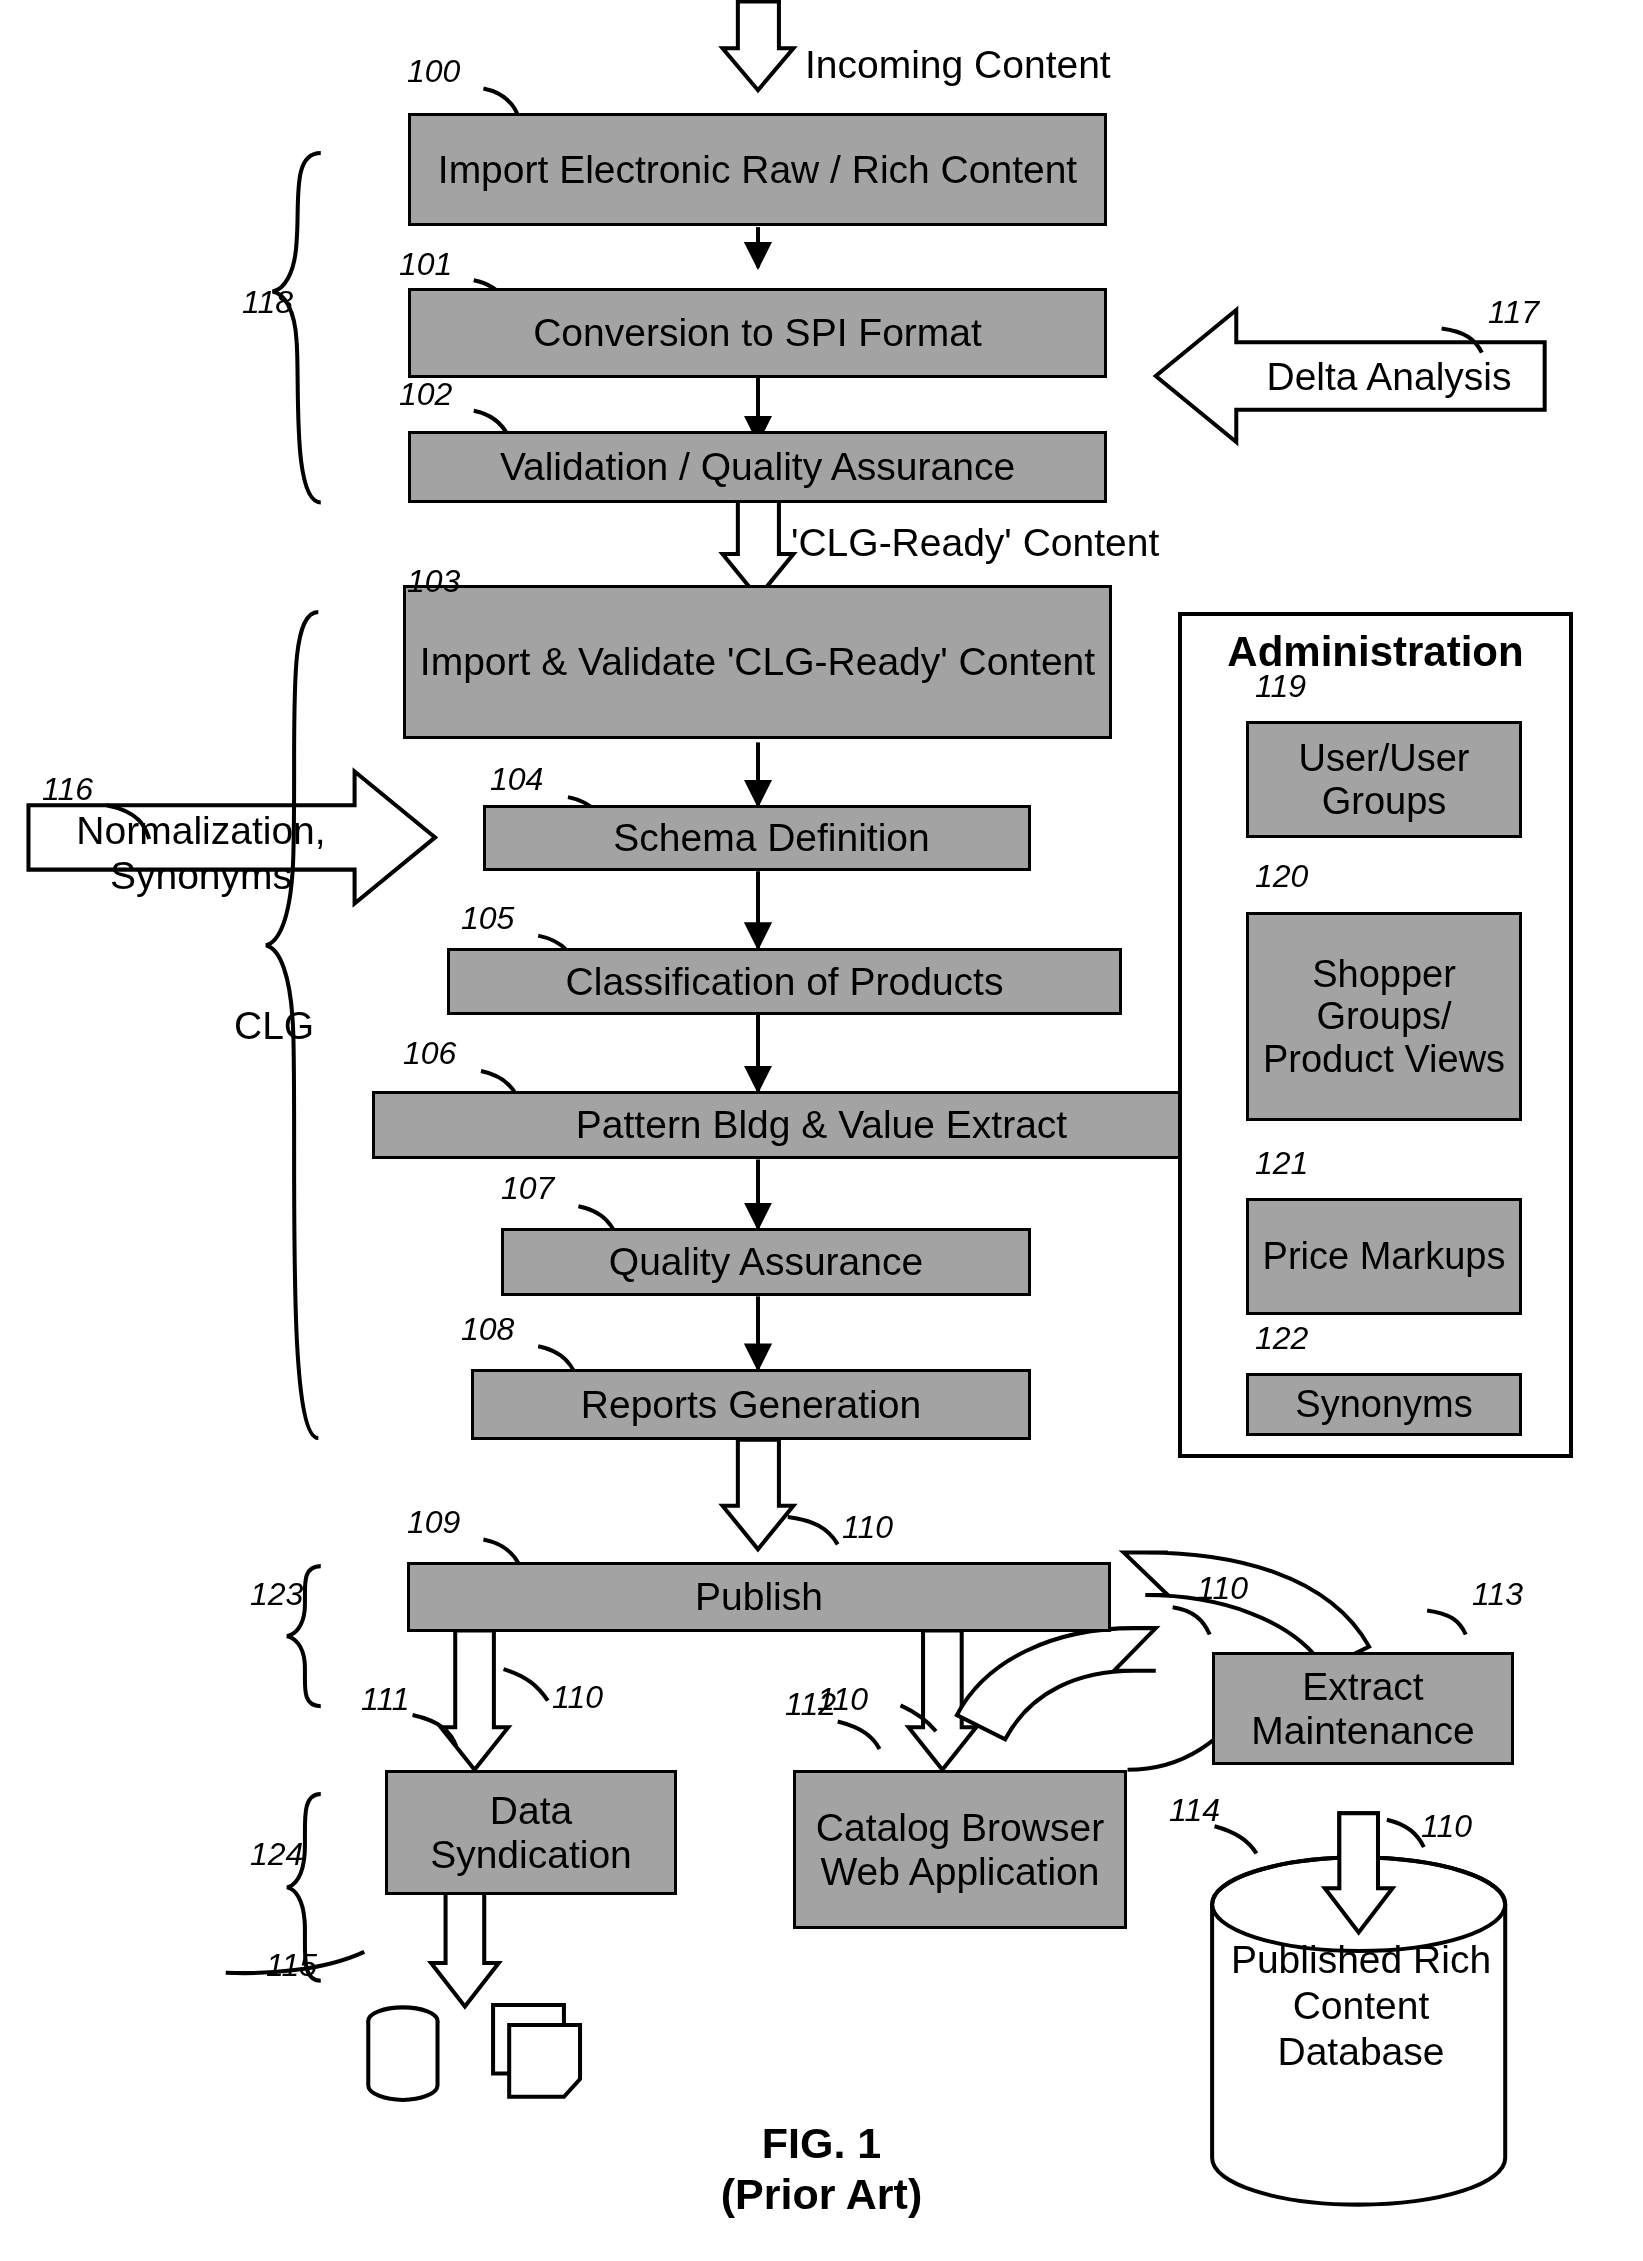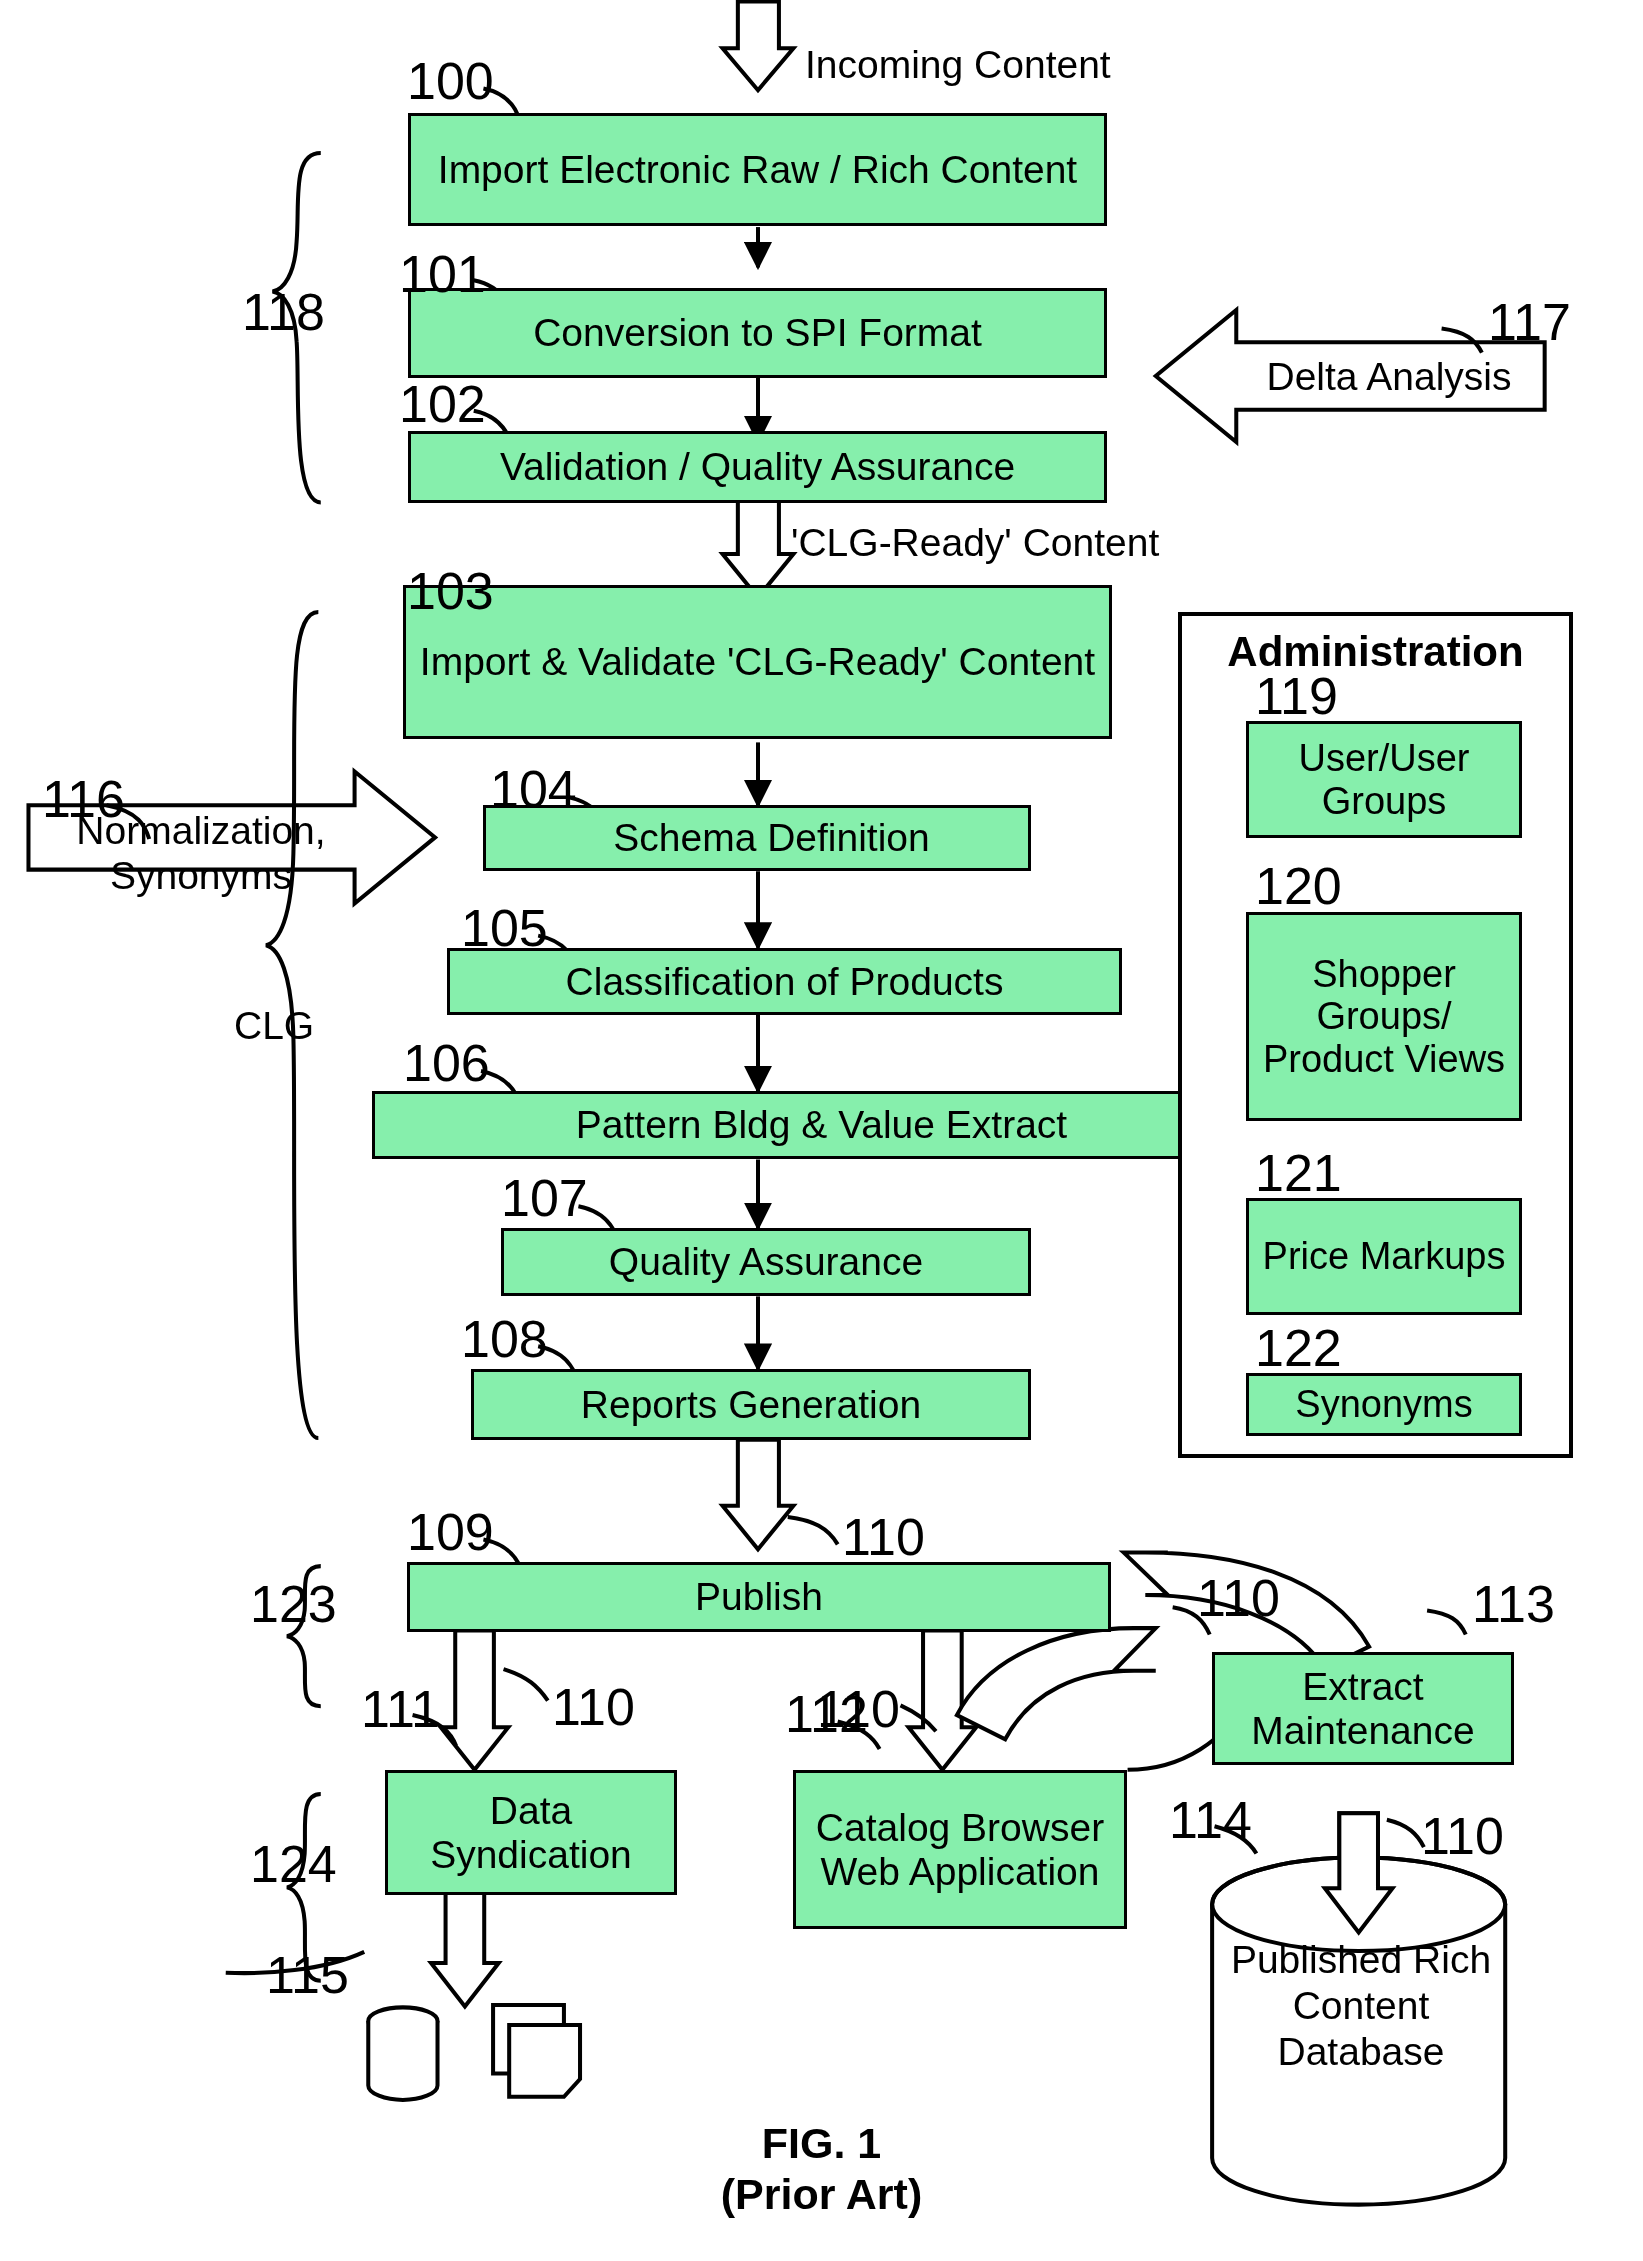--- a/index.html
+++ b/index.html
@@ -1,22 +1,22 @@
 <!DOCTYPE html>
 <html style="font-size:13px"><head>
 <meta charset="utf-8">
 <style>
   html,body{margin:0;padding:0;background:#ffffff;}
   body{font-family:"Liberation Sans", sans-serif;color:#000;}
   #page{position:relative;width:1644px;height:2261px;background:#fff;overflow:hidden;}
-  .box{position:absolute;border:3.2px solid #000;background:#86efac;
+  .box{position:absolute;border:3.2px solid #000;background:#a3a3a3;
        display:flex;align-items:center;justify-content:center;text-align:center;
        font-size:39px;line-height:1.12;box-sizing:border-box;padding:3.2px 8px;}
   .plain{position:absolute;font-size:39px;line-height:1.1;white-space:pre;}
-  .ref{position:absolute;font-size:52px;line-height:1;white-space:nowrap;}
+  .ref{position:absolute;font-size:32px;line-height:1;white-space:nowrap;font-style:italic;}
   svg.ov{position:absolute;left:0;top:0;width:1644px;height:2261px;pointer-events:none;}
   .cap{position:absolute;text-align:center;font-size:43px;font-weight:bold;line-height:1.18;}
   .adminpanel{position:absolute;border:4px solid #000;background:#fff;box-sizing:border-box;}
   .adminttl{position:absolute;font-size:42px;font-weight:bold;text-align:center;width:100%;}
 </style>
 </head>
 <body>
 
 <div id="page">
 

